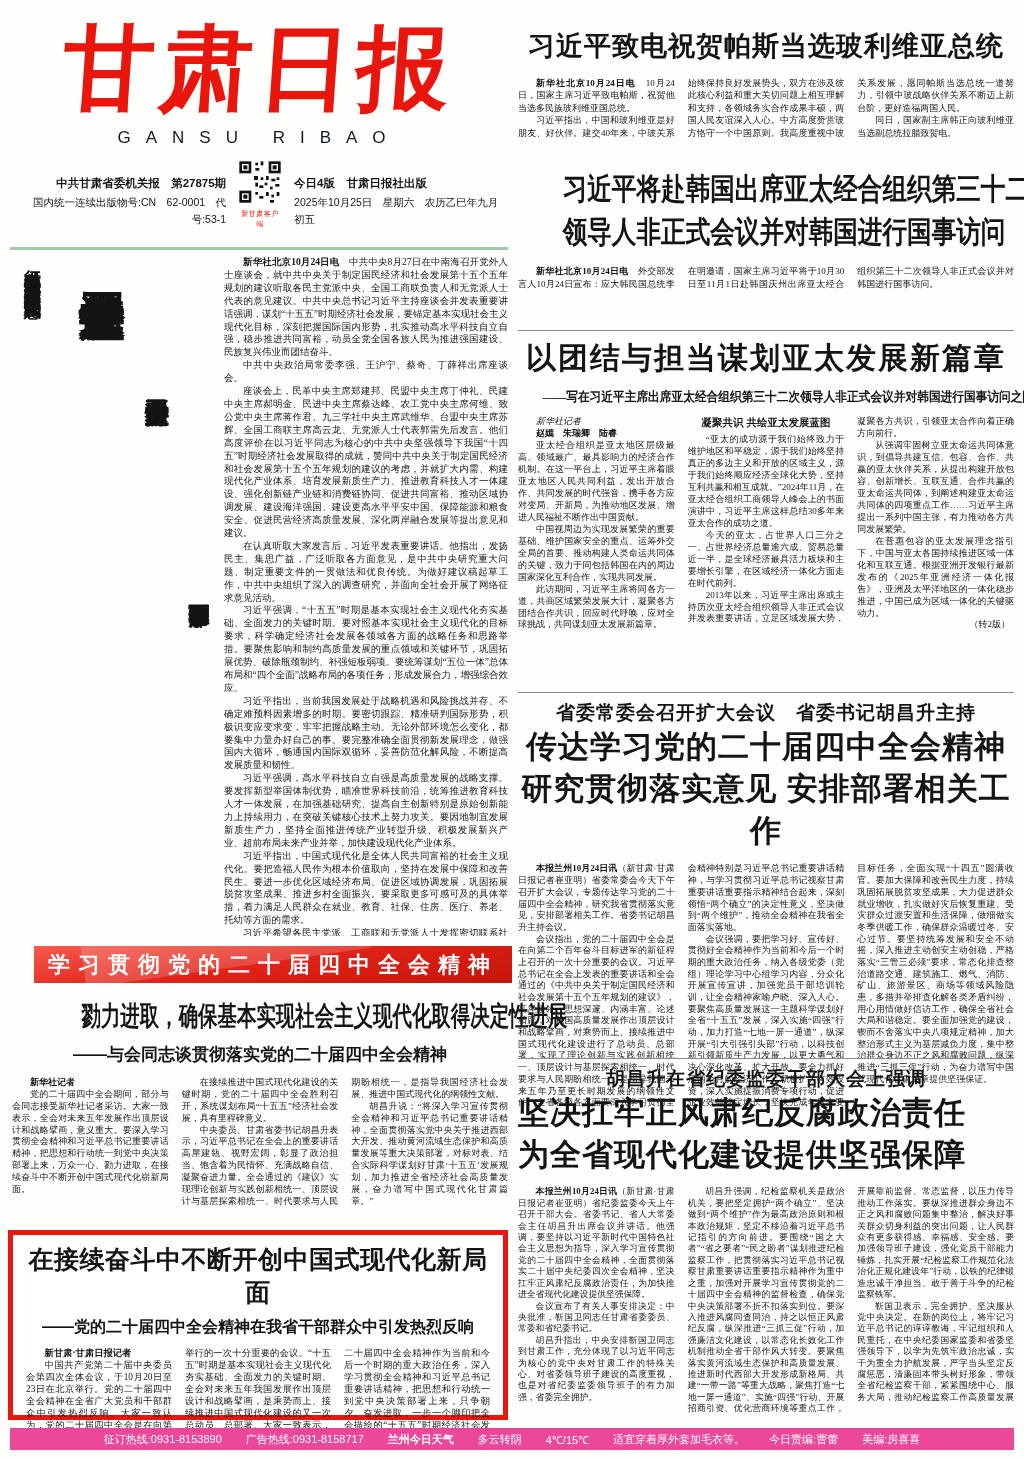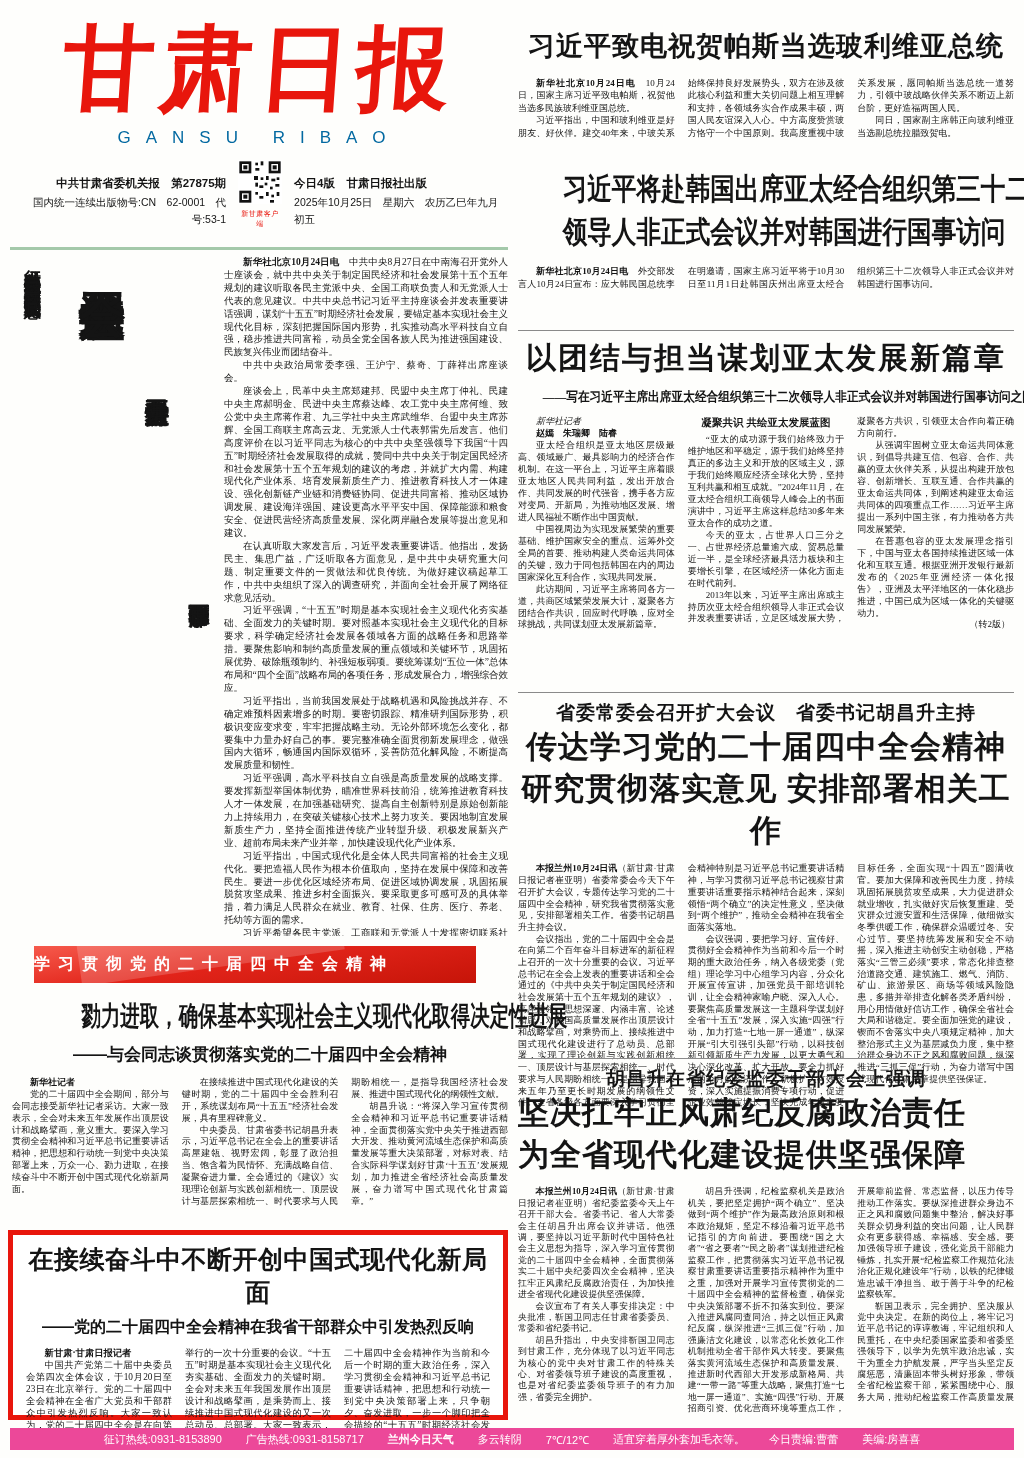--- a/index.html
+++ b/index.html
@@ -11,21 +11,21 @@
   }
   .sans { font-family:"Liberation Sans", sans-serif; }
 
   
   .masthead { position:absolute; left:10px; top:6px; width:498px; height:244px; }
   .mast-title {
     text-align:center; color:#e8160c; font-weight:900; font-size:92px;
     line-height:1.35; letter-spacing:6px; font-family:"DejaVu Serif", serif;
     transform:skewX(-4deg);
   }
-  .mast-pinyin { text-align:center; color:#0369a1; font-size:17px; letter-spacing:15px;
+  .mast-pinyin { text-align:center; color:#0f172a; font-size:17px; letter-spacing:15px;
     margin-top:-2px; font-family:"Liberation Sans", sans-serif; }
   .mast-info { display:flex; justify-content:center; align-items:flex-end; gap:12px; margin-top:12px; }
   .mi-col { font-size:10.5px; line-height:1.7; }
   .mi-left { text-align:right; }
   .mi-right { text-align:left; }
   .mi-strong { font-weight:700; font-size:11.5px; }
   .qr-wrap { text-align:center; }
   .qr-caption { font-size:7px; color:#e8160c; margin-top:1px; letter-spacing:0.5px; }
   .mast-rule { position:absolute; left:0; bottom:0; width:100%; height:3px; background:#a4c9aa; }
 
@@ -78,24 +78,24 @@
   .sym-side { font-size:17px; font-weight:700; line-height:1.16; width:30px; letter-spacing:1px; }
   .sym-head { font-size:46px; font-weight:900; width:78px; line-height:1.1; margin-left:8px;
     font-family:"Liberation Sans", sans-serif; }
   .sym-sub1 { font-size:24px; font-weight:700; width:44px; padding-top:126px; line-height:1.25;
     font-family:"Liberation Sans", sans-serif; }
   .sym-sub2 { font-size:21px; font-weight:700; width:40px; padding-top:332px; line-height:1.25;
     font-family:"Liberation Sans", sans-serif; }
   .sym-body { flex:1; margin-left:12px; font-size:9.5px; line-height:1.36; text-align:justify; overflow:hidden; }
 
   
-  .banner { position:absolute; left:34px; top:946px; width:442px; height:37px;
+  .banner { position:absolute; left:34px; top:946px; width:478px; height:37px;
     background:linear-gradient(170deg,#f65a4c 0%, #e2241a 45%, #c61408 100%);
-    color:#fff; display:flex; align-items:center; 
-    font-size:16px; font-weight:700; letter-spacing:8px;
+    color:#fff; display:flex; align-items:center; justify-content:center;
+    font-size:22px; font-weight:700; letter-spacing:8px;
     font-family:"Liberation Sans", sans-serif; overflow:hidden; }
   .banner::after { content:""; position:absolute; left:10%; top:-60%; width:60%; height:120%;
     background:rgba(255,255,255,0.18); transform:rotate(-8deg); pointer-events:none; }
 
   
   .plenary { position:absolute; left:12px; top:998px; width:496px; }
   .plenary .head { font-size:27px; font-weight:900; text-align:center; white-space:nowrap;
     transform:scaleX(0.72); transform-origin:50% 50%; font-family:"Liberation Sans", sans-serif; }
   .plenary .sub { margin-top:9px; font-size:17px; font-weight:700; text-align:center;
     font-family:"Liberation Sans", sans-serif; }
@@ -283,19 +283,19 @@
       <p>中国共产党第二十届中央委员会第四次全体会议，于10月20日至23日在北京举行。党的二十届四中全会精神在全省广大党员和干部群众中引发热烈反响。大家一致认为，党的二十届四中全会是在向第二个百年奋斗目标进军的新征程上举行的一次十分重要的会议。“十五五”时期是基本实现社会主义现代化夯实基础、全面发力的关键时期。全会对未来五年我国发展作出顶层设计和战略擘画，是乘势而上、接续推进中国式现代化建设的又一次总动员、总部署。大家一致表示，要把学习好、宣传好、贯彻好党的二十届四中全会精神作为当前和今后一个时期的重大政治任务，深入学习贯彻全会精神和习近平总书记重要讲话精神，把思想和行动统一到党中央决策部署上来，只争朝夕、奋发进取，一步一个脚印把全会描绘的“十五五”时期经济社会发展宏伟蓝图变为美好现实，不断开辟以中国式现代化全面推进强国建设、民族复兴伟业新局面。</p>
 
     </div>
   </div>
 
   <div class="footer">
     <span>征订热线:0931-8153890</span>
     <span>广告热线:0931-8158717</span>
     <span class="fw">兰州今日天气</span>
     <span>多云转阴</span>
-    <span>7℃/12℃</span>
+    <span>4℃/15℃</span>
     <span>适宜穿着厚外套加毛衣等。</span>
     <span>今日责编:曹蕾</span>
     <span>美编:房喜喜</span>
   </div>
 
 </div>
 
 </body></html>

